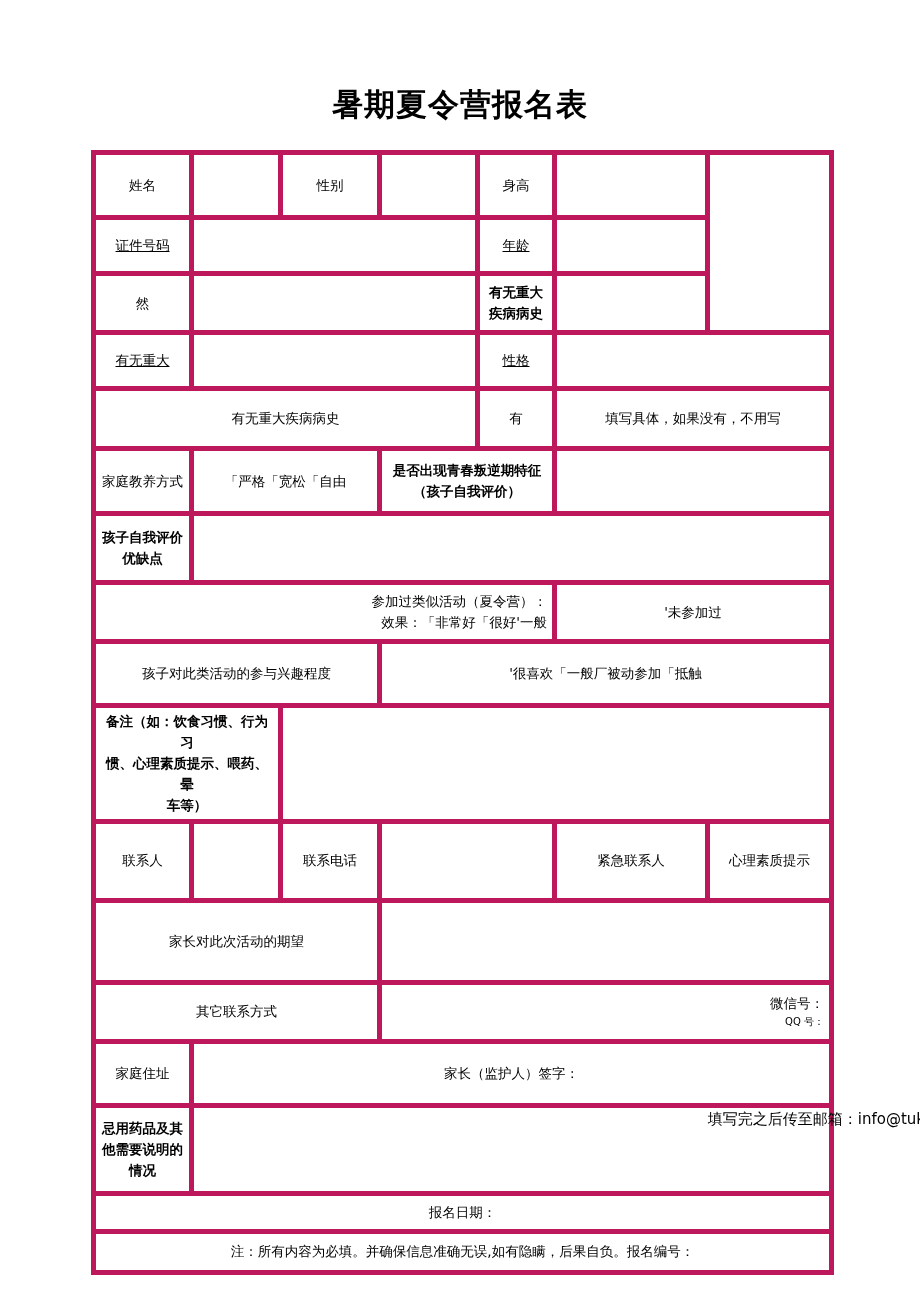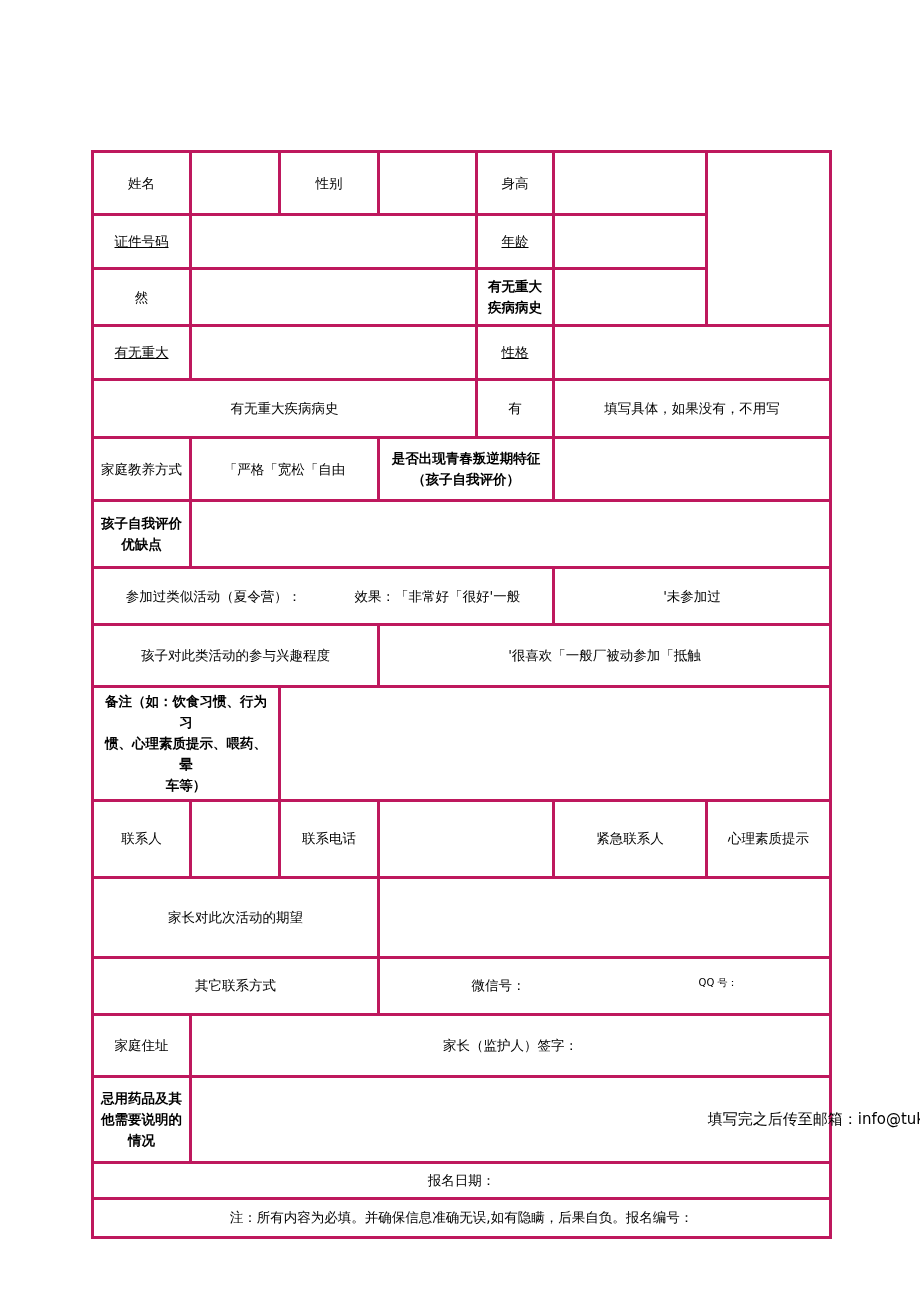--- a/index.html
+++ b/index.html
@@ -36,21 +36,21 @@
   }
   table.form {
     position: absolute;
     left: 91px;
     top: 150px;
     width: 738px;
     border-collapse: collapse;
     table-layout: fixed;
   }
   table.form td {
-    border: 3px solid #be185d;
+    border: 5px solid #be185d;
     font-size: 13.5px;
     line-height: 1.55;
     padding: 3px 5px;
     vertical-align: middle;
     text-align: center;
     color: #000;
     word-break: break-all;
   }
   td.blank { }
   td.h-49 { height: 49px; }
@@ -62,42 +62,44 @@
   td.h-68 { height: 68px; }
   td.h-71 { height: 71px; }
   td.h-48 { height: 48px; }
   td.h-77 { height: 77px; }
   td.h-27 { height: 27px; }
   td.h-30 { height: 30px; }
   .two-line { line-height: 1.7; font-weight: bold; }
   .inline-pair {
     display: flex;
     justify-content: space-around;
-    align-items: flex-start;
+    align-items: flex-end;
     width: 100%;
+    flex-direction: column;
   }
   .inline-pair > span { white-space: nowrap; }
   .pad-left { text-align: left; padding-left: 10px; }
   .qq { font-size: 10px; }
   .footer-note {
     position: absolute;
     left: 0;
     top: 1110px;
     width: 920px;
     text-align: right;
     font-size: 15px;
     color: #000000;
     margin-left: 39px;
   }
 </style>
 </head>
 <body>
 
 <div class="page">
 
+  <div class="doc-title">暑期夏令营报名表</div>
 
   <table class="form">
     <colgroup>
       <col style="width:98px">
       <col style="width:89px">
       <col style="width:99px">
       <col style="width:98px">
       <col style="width:77px">
       <col style="width:153px">
       <col style="width:124px">

